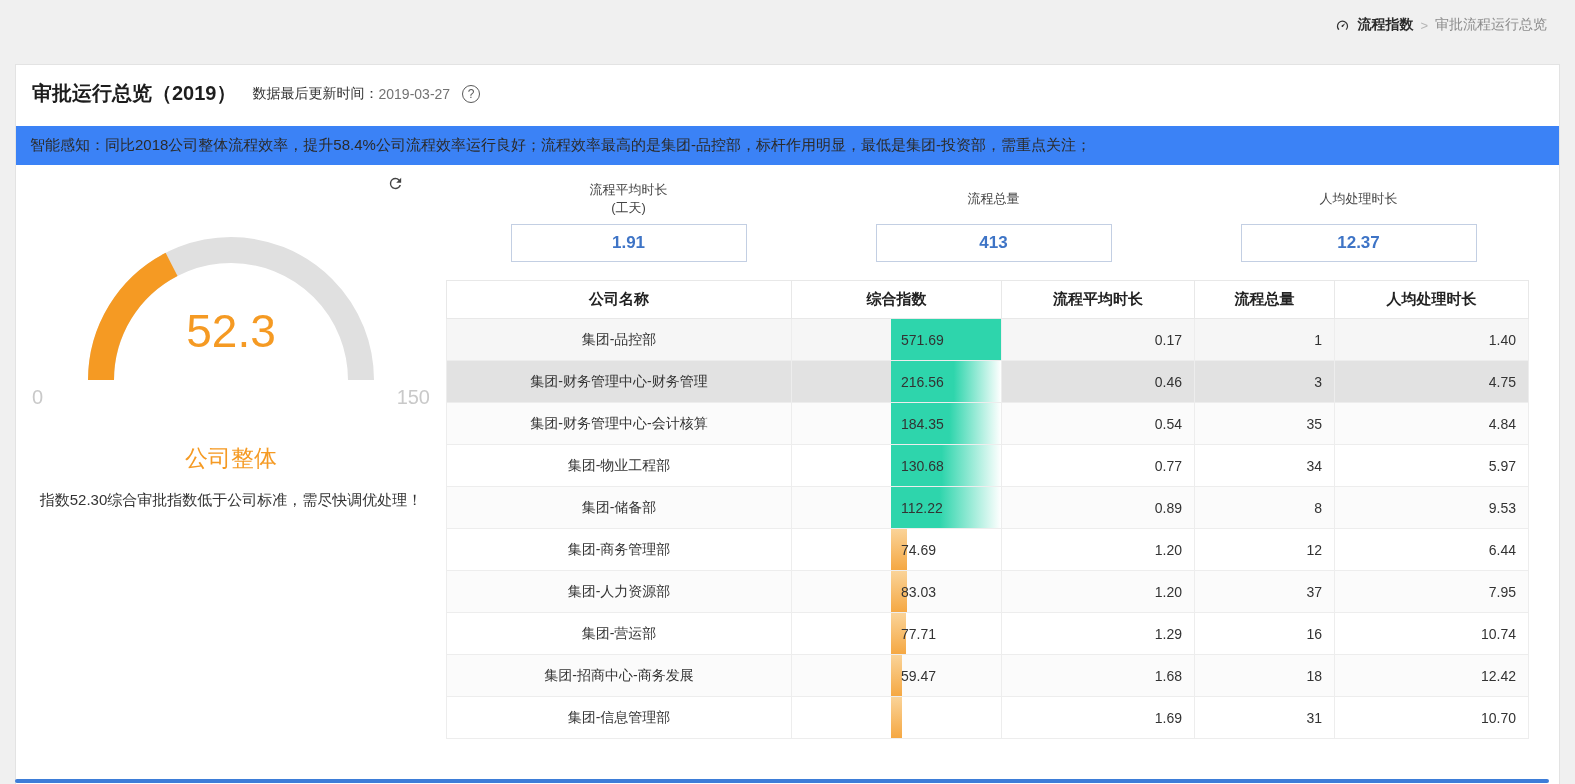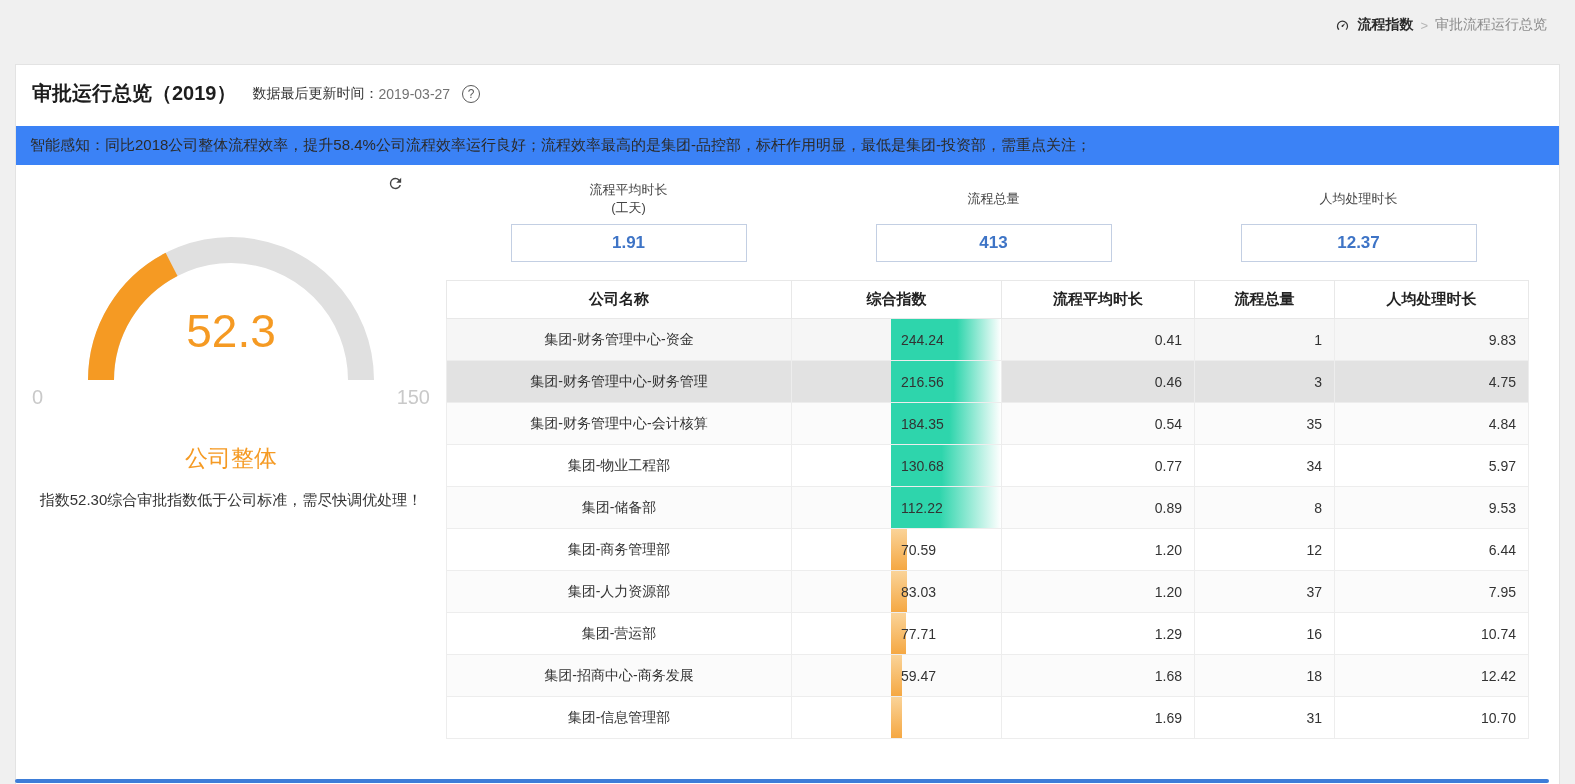--- a/index.html
+++ b/index.html
@@ -173,30 +173,30 @@
           <tr>
             <th>公司名称</th>
             <th>综合指数</th>
             <th>流程平均时长</th>
             <th>流程总量</th>
             <th>人均处理时长</th>
           </tr>
         </thead>
         <tbody id="table-body">
             <tr>
-              <td class="name">集团-财务管理中心-资金</td>
-              <td class="index-cell">
-                <div class="bar-track">
-                  <div class="bar" style="width: 110px; background: linear-gradient(90deg, rgb(46, 213, 172) 0%, rgb(46, 213, 172) 60%, rgb(255, 255, 255) 100%);"></div>
-                  <span class="bar-value">244.24</span>
-                </div>
-              </td>
-              <td class="num">0.41</td>
+              <td class="name">集团-品控部</td>
+              <td class="index-cell">
+                <div class="bar-track">
+                  <div class="bar" style="width: 110px; background: linear-gradient(90deg, rgb(46, 213, 172) 0%, rgb(46, 213, 172) 100%, rgb(255, 255, 255) 100%);"></div>
+                  <span class="bar-value">571.69</span>
+                </div>
+              </td>
+              <td class="num">0.17</td>
               <td class="num">1</td>
-              <td class="num">9.83</td>
+              <td class="num">1.40</td>
             </tr>
             <tr>
               <td class="name">集团-财务管理中心-财务管理</td>
               <td class="index-cell">
                 <div class="bar-track">
                   <div class="bar" style="width: 110px; background: linear-gradient(90deg, rgb(46, 213, 172) 0%, rgb(46, 213, 172) 57%, rgb(255, 255, 255) 100%);"></div>
                   <span class="bar-value">216.56</span>
                 </div>
               </td>
               <td class="num">0.46</td>
@@ -237,21 +237,21 @@
               </td>
               <td class="num">0.89</td>
               <td class="num">8</td>
               <td class="num">9.53</td>
             </tr>
             <tr>
               <td class="name">集团-商务管理部</td>
               <td class="index-cell">
                 <div class="bar-track">
                   <div class="bar" style="width: 16px; background: linear-gradient(rgb(250, 211, 152) 0%, rgb(245, 168, 67) 100%);"></div>
-                  <span class="bar-value">70.59</span>
+                  <span class="bar-value">74.69</span>
                 </div>
               </td>
               <td class="num">1.20</td>
               <td class="num">12</td>
               <td class="num">6.44</td>
             </tr>
             <tr>
               <td class="name">集团-人力资源部</td>
               <td class="index-cell">
                 <div class="bar-track">

